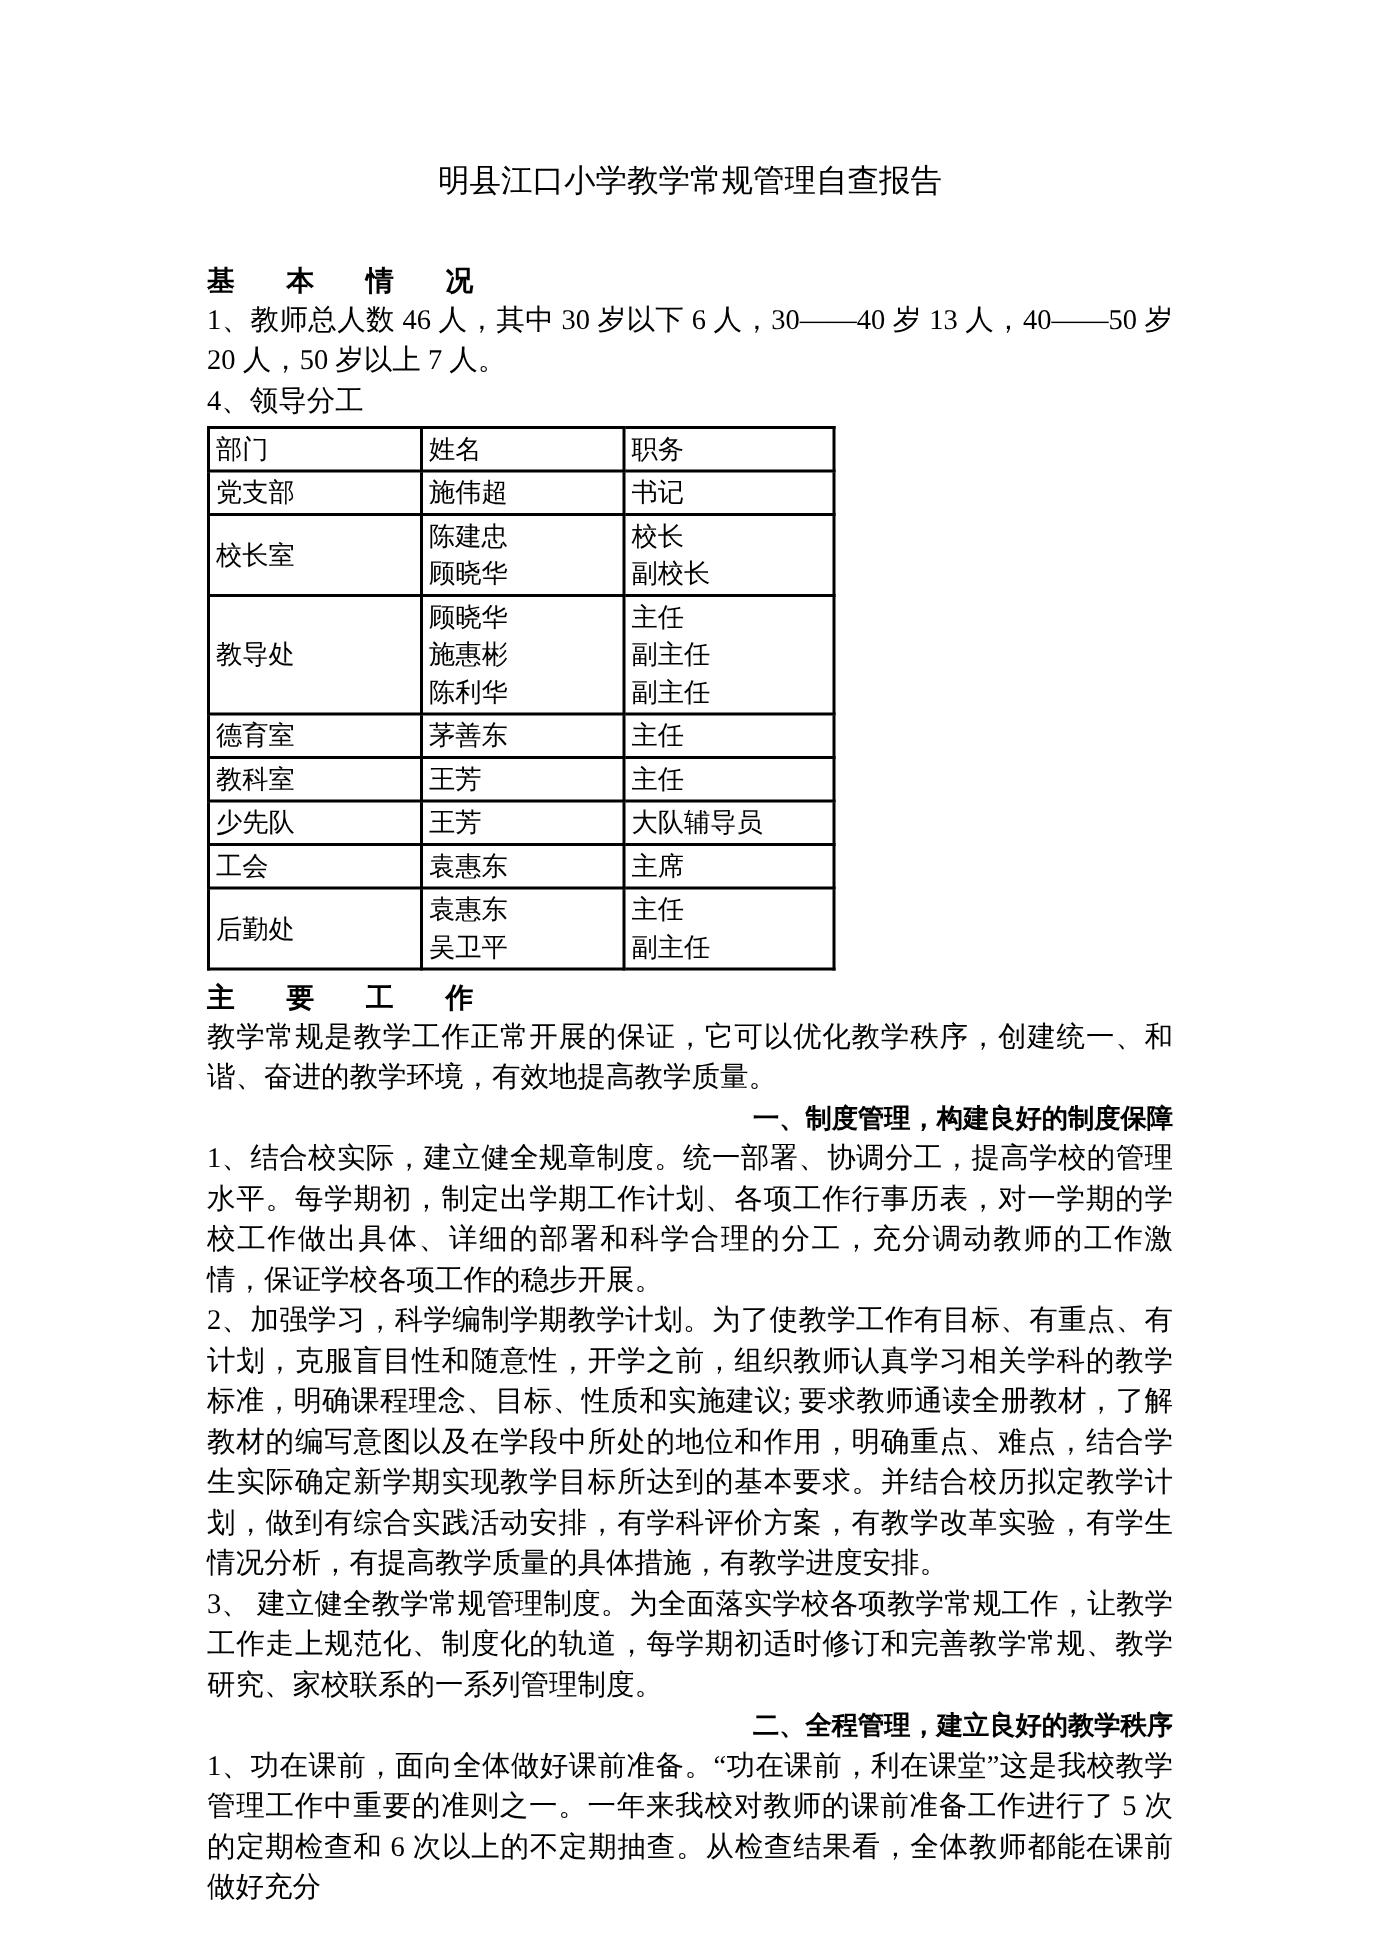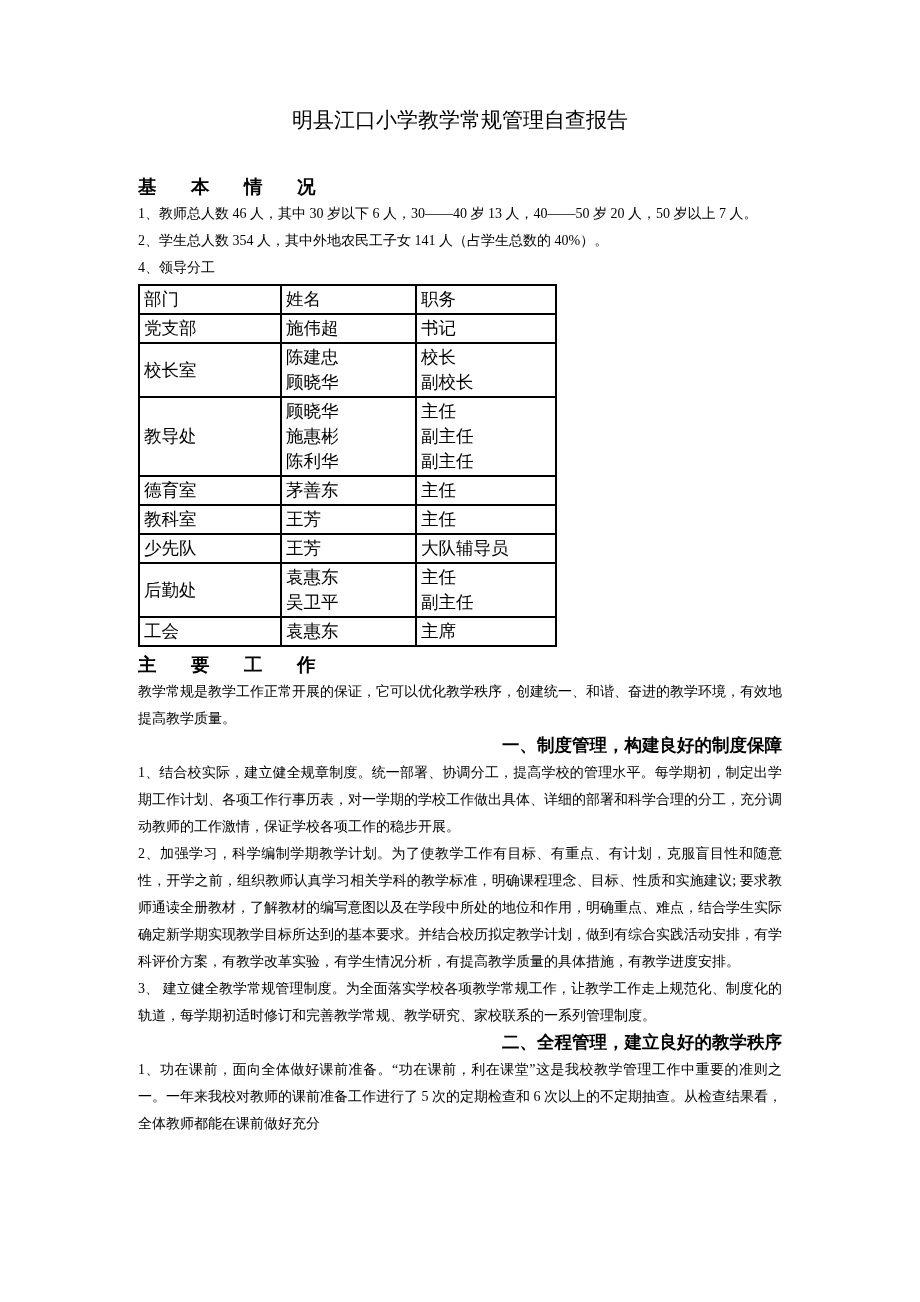--- a/index.html
+++ b/index.html
@@ -30,21 +30,21 @@
   }
   .heading.spaced { letter-spacing: 8px; }
   .subheading {
     font-family: "Liberation Sans", "DejaVu Sans", sans-serif;
     font-weight: bold;
     font-size: 17.5px;
     line-height: 27px;
     text-align: right;
   }
   .para {
-    font-size: 14px;
+    font-size: 19px;
     line-height: 27px;
     text-align: justify;
   }
   table.leader-table {
     border-collapse: collapse;
     margin: 3px 0 4px 0;
     table-layout: fixed;
   }
   table.leader-table col.c1 { width: 142px; }
   table.leader-table col.c2 { width: 135px; }
@@ -63,21 +63,20 @@
 </style>
 </head>
 <body>
 
 <div class="page">
 
   <div class="doc-title">明县江口小学教学常规管理自查报告</div>
 
   <div class="heading spaced">基　本　情　况</div>
   <p class="para">1、教师总人数 46 人，其中 30 岁以下 6 人，30——40 岁 13 人，40——50 岁 20 人，50 岁以上 7 人。</p>
-  <p class="para">2、学生总人数 354 人，其中外地农民工子女 141 人（占学生总数的 40%）。</p>
   <p class="para">4、领导分工</p>
 
   <table class="leader-table">
     <colgroup>
         <col class="c1">
         <col class="c2">
         <col class="c3">
       </colgroup>
     <thead>
       <tr>
@@ -117,30 +116,30 @@
         <td>教科室</td>
         <td>王芳</td>
         <td>主任</td>
       </tr>
       <tr>
         <td>少先队</td>
         <td>王芳</td>
         <td>大队辅导员</td>
       </tr>
       <tr>
+        <td>工会</td>
+        <td>袁惠东</td>
+        <td>主席</td>
+      </tr>
+      <tr>
         <td>后勤处</td>
         <td>袁惠东
 吴卫平</td>
         <td>主任
 副主任</td>
-      </tr>
-      <tr>
-        <td>工会</td>
-        <td>袁惠东</td>
-        <td>主席</td>
       </tr>
     </tbody>
   </table>
 
   <div class="heading spaced">主　要　工　作</div>
   <p class="para">教学常规是教学工作正常开展的保证，它可以优化教学秩序，创建统一、和谐、奋进的教学环境，有效地提高教学质量。</p>
 
   <div class="subheading">一、制度管理，构建良好的制度保障</div>
   <p class="para">1、结合校实际，建立健全规章制度。统一部署、协调分工，提高学校的管理水平。每学期初，制定出学期工作计划、各项工作行事历表，对一学期的学校工作做出具体、详细的部署和科学合理的分工，充分调动教师的工作激情，保证学校各项工作的稳步开展。</p>
   <p class="para">2、加强学习，科学编制学期教学计划。为了使教学工作有目标、有重点、有计划，克服盲目性和随意性，开学之前，组织教师认真学习相关学科的教学标准，明确课程理念、目标、性质和实施建议; 要求教师通读全册教材，了解教材的编写意图以及在学段中所处的地位和作用，明确重点、难点，结合学生实际确定新学期实现教学目标所达到的基本要求。并结合校历拟定教学计划，做到有综合实践活动安排，有学科评价方案，有教学改革实验，有学生情况分析，有提高教学质量的具体措施，有教学进度安排。</p>

